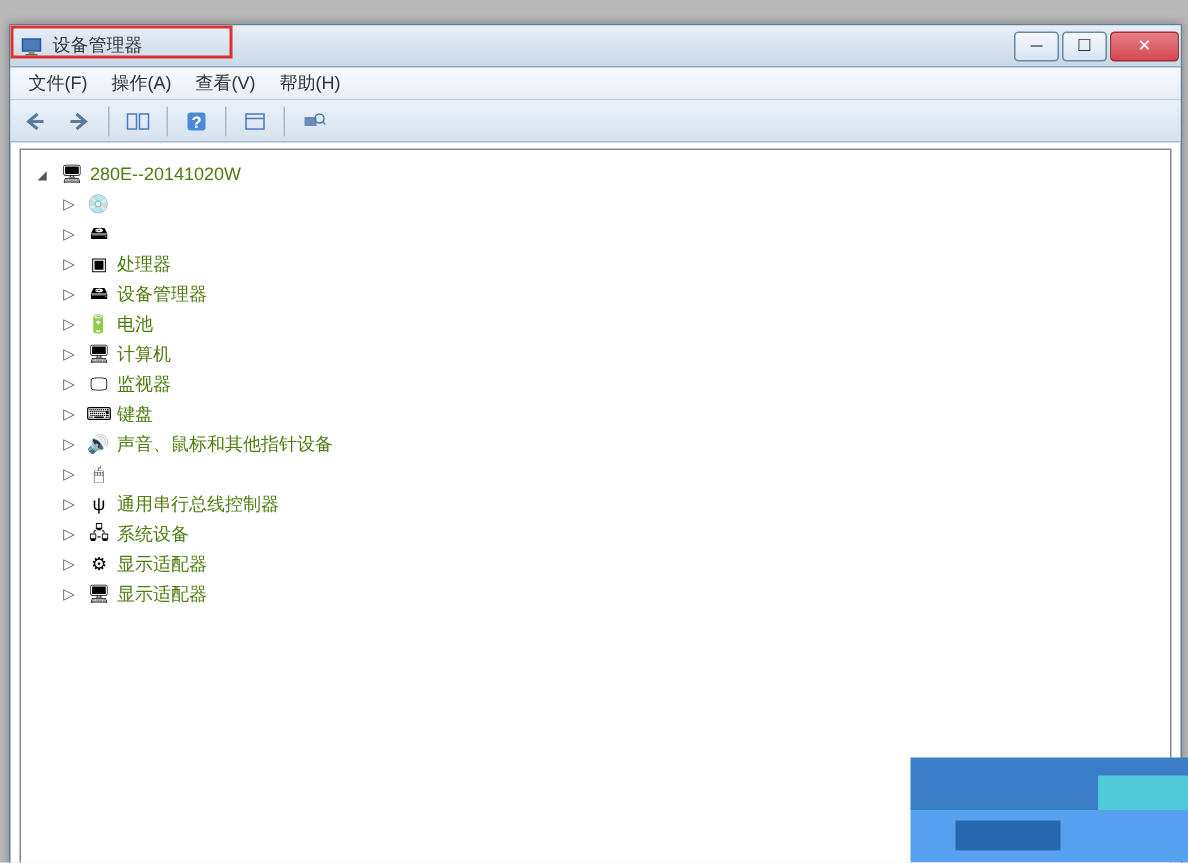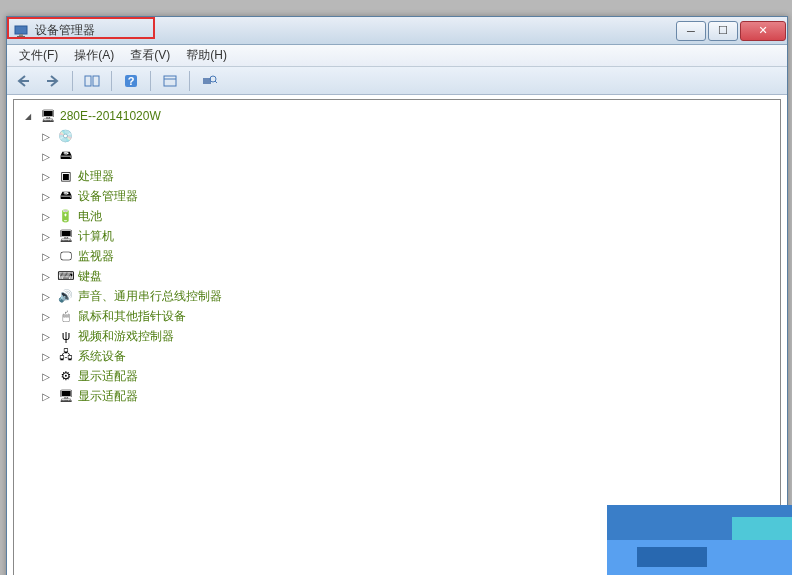--- a/index.html
+++ b/index.html
@@ -149,31 +149,30 @@
           <span class="node-label">监视器</span>
         </div>
         <div class="tree-row lvl1">
           <span class="expander">▷</span>
           <span class="node-icon" style="font-size: 12px;">⌨</span>
           <span class="node-label">键盘</span>
         </div>
         <div class="tree-row lvl1">
           <span class="expander">▷</span>
           <span class="node-icon" style="font-size: 12px;">🔊</span>
-          <span class="node-label">声音、通用串行总线控制器</span>
+          <span class="node-label">声音、鼠标和其他指针设备</span>
         </div>
         <div class="tree-row lvl1">
           <span class="expander">▷</span>
           <span class="node-icon" style="font-size: 12px;">🖱</span>
-          <span class="node-label">鼠标和其他指针设备</span>
         </div>
         <div class="tree-row lvl1">
           <span class="expander">▷</span>
           <span class="node-icon" style="font-size: 12px;">ψ</span>
-          <span class="node-label">视频和游戏控制器</span>
+          <span class="node-label">通用串行总线控制器</span>
         </div>
         <div class="tree-row lvl1">
           <span class="expander">▷</span>
           <span class="node-icon" style="font-size: 12px;">🖧</span>
           <span class="node-label">系统设备</span>
         </div>
         <div class="tree-row lvl1">
           <span class="expander">▷</span>
           <span class="node-icon" style="font-size: 12px;">⚙</span>
           <span class="node-label">显示适配器</span>

